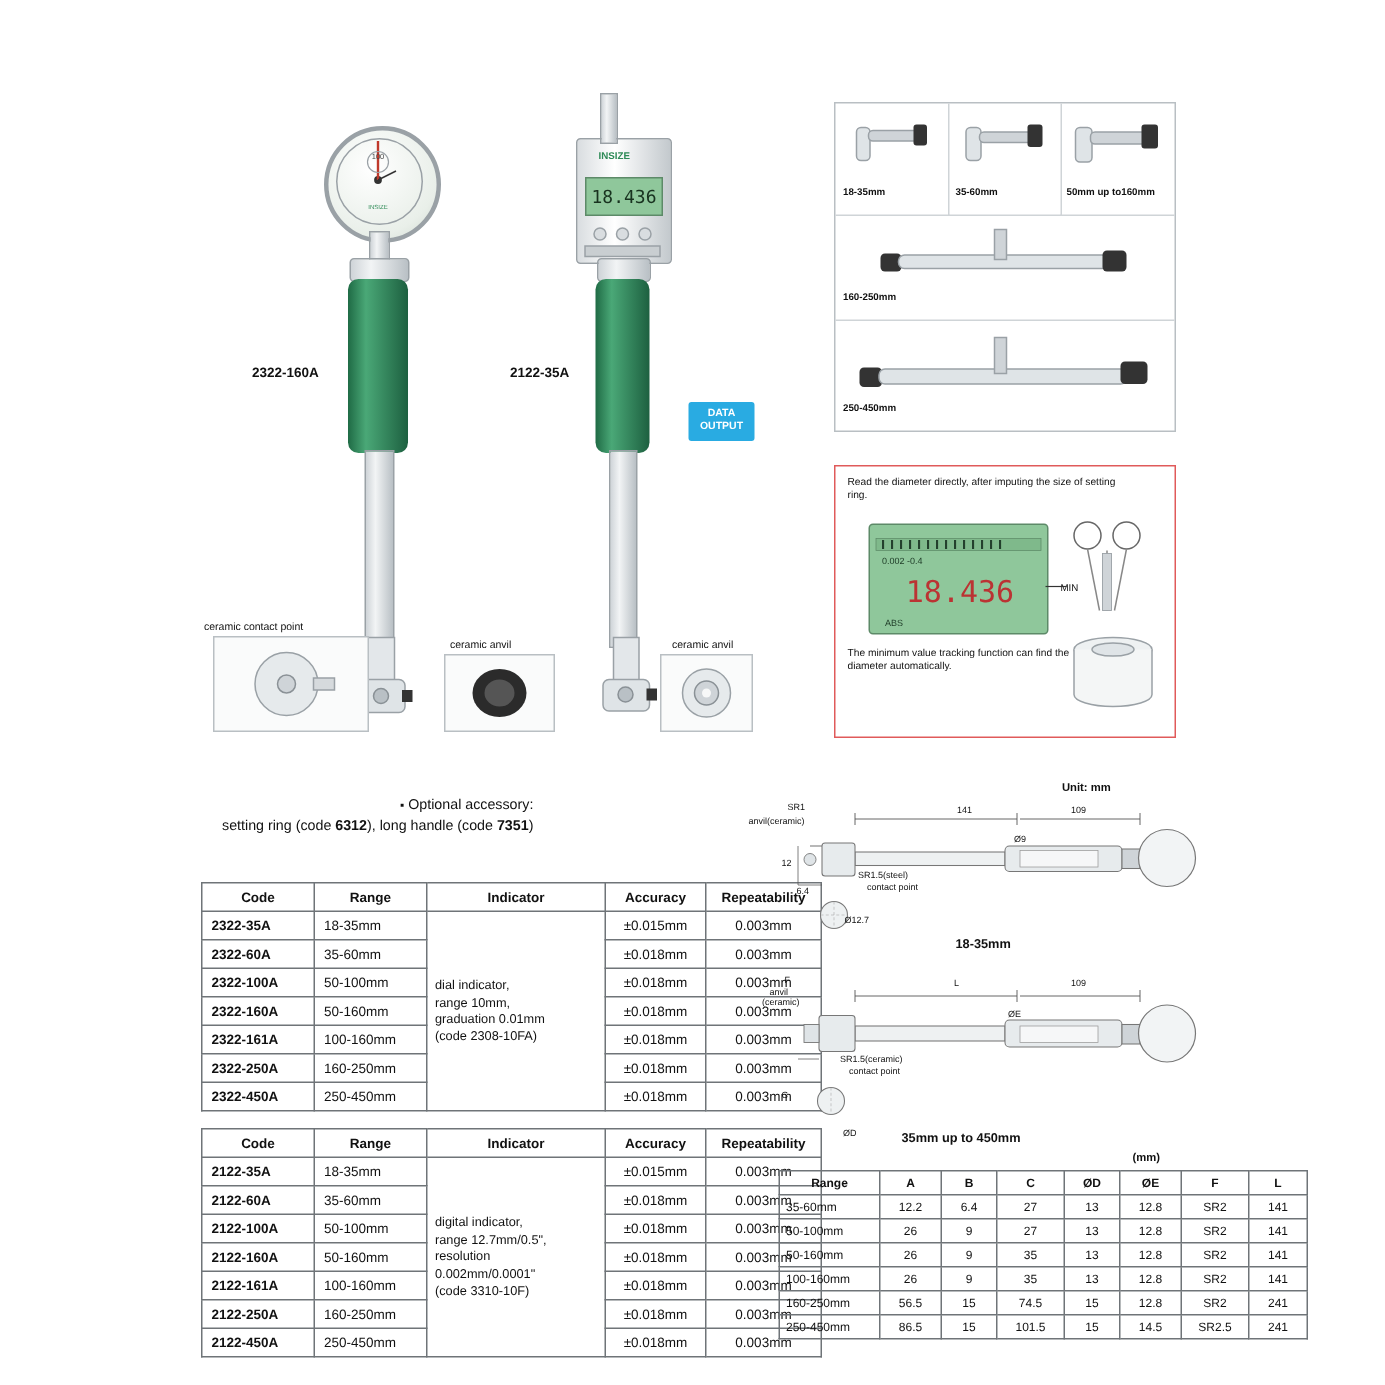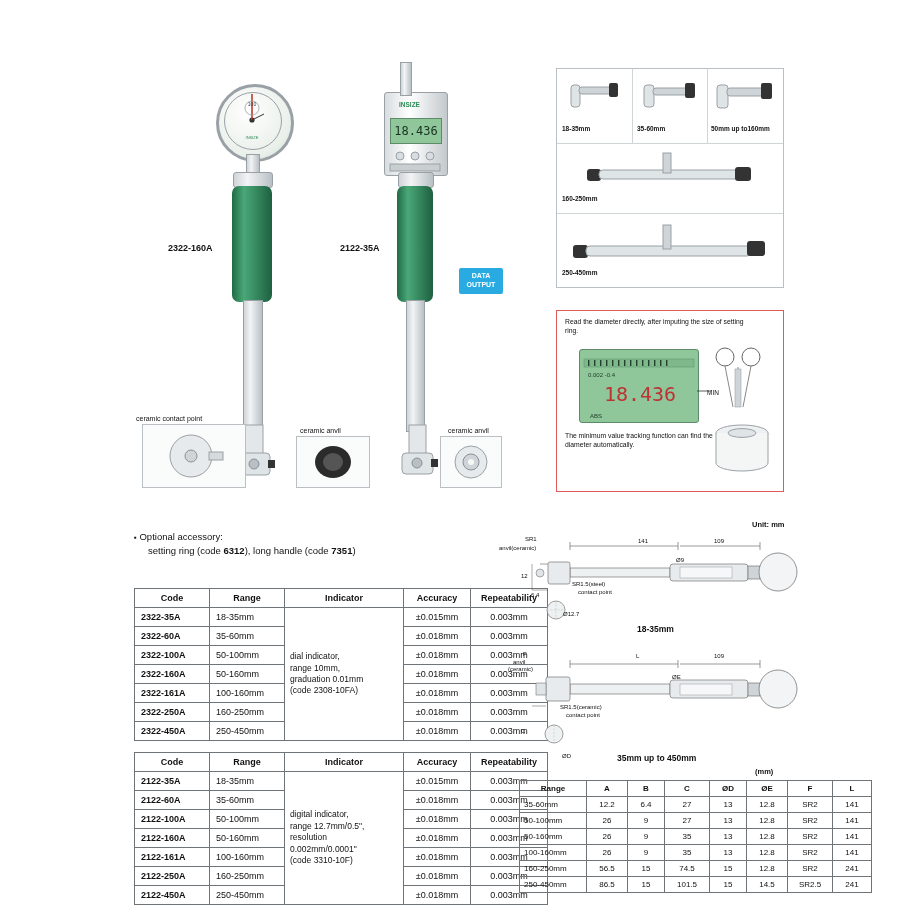--- a/index.html
+++ b/index.html
@@ -63,21 +63,21 @@
   .t-main td.code{font-weight:bold;text-align:left;padding-left:6px;}
   .t-main td.range{text-align:left;padding-left:6px;}
   .t-main td.ind{font-size:8.5px;line-height:1.35;text-align:left;padding:2px 5px;}
   .t-main td.ind b{font-weight:normal;}
 
   .t-dim{position:absolute;}
   .t-dim th,.t-dim td{border:1px solid #6f7478;padding:1px 3px;text-align:center;font-size:8px;height:13px;}
   .t-dim td.rng{text-align:left;padding-left:4px;}
   .unit-mm{position:absolute;font-size:7.5px;font-weight:bold;}
 
-  .opt{position:absolute;font-size:9.5px;line-height:1.5;}
+  .opt{position:absolute;font-size:9.5px;line-height:1.5;text-align:right;}
   .opt .bull{font-size:8px;}
   .opt b{font-weight:bold;}
 
   
   .dim-txt{position:absolute;font-size:6px;color:#111;}
   .draw-cap{position:absolute;font-size:8.5px;font-weight:bold;}
   svg{position:absolute;overflow:visible;}
 </style>
 </head>
 <body>
@@ -385,21 +385,21 @@
       </tr>
       <tr>
         <td class="code">2122-450A</td>
         <td class="range">250-450mm</td>
         <td>±0.018mm</td>
         <td>0.003mm</td>
       </tr>
     </tbody>
   </table>
 
-  <div class="unit-mm" style="left:752px;top:520px;">Unit: mm</div>
+  <div class="unit-mm" style="left:708px;top:520px;">Unit: mm</div>
 
   <svg style="left:510px;top:534px;width:290px;height:110px;" viewBox="0 0 290 110">
 
     <line x1="60" y1="12" x2="168" y2="12" stroke="#555" stroke-width="0.6"></line>
     <line x1="60" y1="8" x2="60" y2="16" stroke="#555" stroke-width="0.6"></line>
     <line x1="168" y1="8" x2="168" y2="16" stroke="#555" stroke-width="0.6"></line>
     <line x1="170" y1="12" x2="250" y2="12" stroke="#555" stroke-width="0.6"></line>
     <line x1="250" y1="8" x2="250" y2="16" stroke="#555" stroke-width="0.6"></line>
 
     <rect x="60" y="34" width="100" height="9" fill="#eef1f2" stroke="#777" stroke-width="0.7"></rect>
@@ -449,21 +449,21 @@
   <div class="dim-txt" style="left:523px;top:651px;">F</div>
   <div class="dim-txt" style="left:513px;top:659px;">anvil</div>
   <div class="dim-txt" style="left:508px;top:666px;">(ceramic)</div>
   <div class="dim-txt" style="left:636px;top:653px;">L</div>
   <div class="dim-txt" style="left:714px;top:653px;">109</div>
   <div class="dim-txt" style="left:672px;top:674px;">ØE</div>
   <div class="dim-txt" style="left:560px;top:704px;">SR1.5(ceramic)</div>
   <div class="dim-txt" style="left:566px;top:712px;">contact point</div>
   <div class="dim-txt" style="left:562px;top:753px;">ØD</div>
   <div class="dim-txt" style="left:521px;top:728px;">C</div>
-  <div class="draw-cap" style="left:617px;top:753px;">35mm up to 450mm</div>
+  <div class="draw-cap" style="left:601px;top:753px;">35mm up to 450mm</div>
 
   <div class="unit-mm" style="left:755px;top:767px;">(mm)</div>
   <table class="t-dim" style="left:519px;top:780px;">
     <thead>
       <tr>
         <th style="width:60px;">Range</th>
         <th style="width:34px;">A</th>
         <th style="width:30px;">B</th>
         <th style="width:38px;">C</th>
         <th style="width:30px;">ØD</th>

